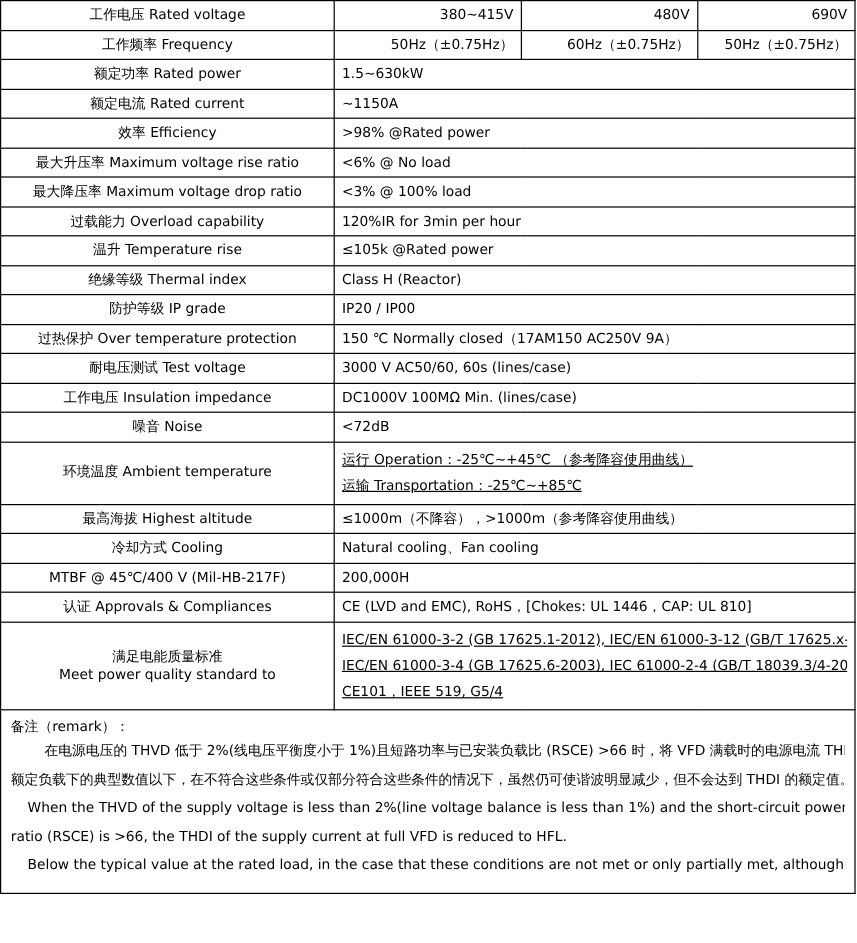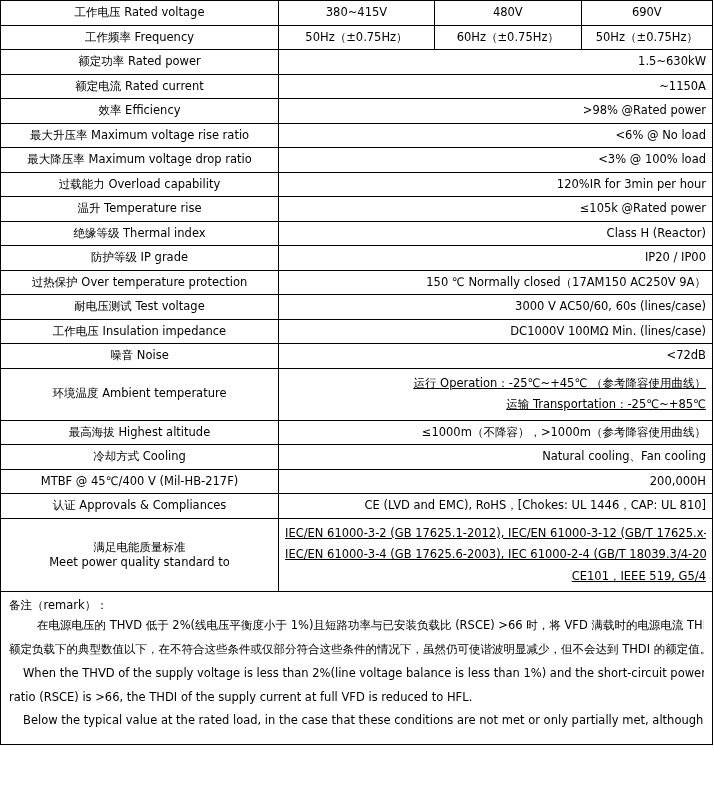--- a/index.html
+++ b/index.html
@@ -33,25 +33,25 @@
     padding: 4px 6px 4px 6px;
     vertical-align: middle;
     box-sizing: border-box;
   }
   td.label {
     width: 271px;
     text-align: center;
     white-space: nowrap;
   }
   td.val {
+    text-align: left;
+    padding-left: 9px;
+  }
+  td.val.ctr {
     text-align: right;
-    padding-left: 9px;
-  }
-  td.val.ctr {
-    text-align: center;
     padding-left: 6px;
   }
   .w1 { width: 271px; }
   .w2 { width: 152px; }
   .w3 { width: 143px; }
   .w4 { width: 128px; margin-left: 16px; }
   .two-line {
     line-height: 1.5;
   }
   .two-line div {

